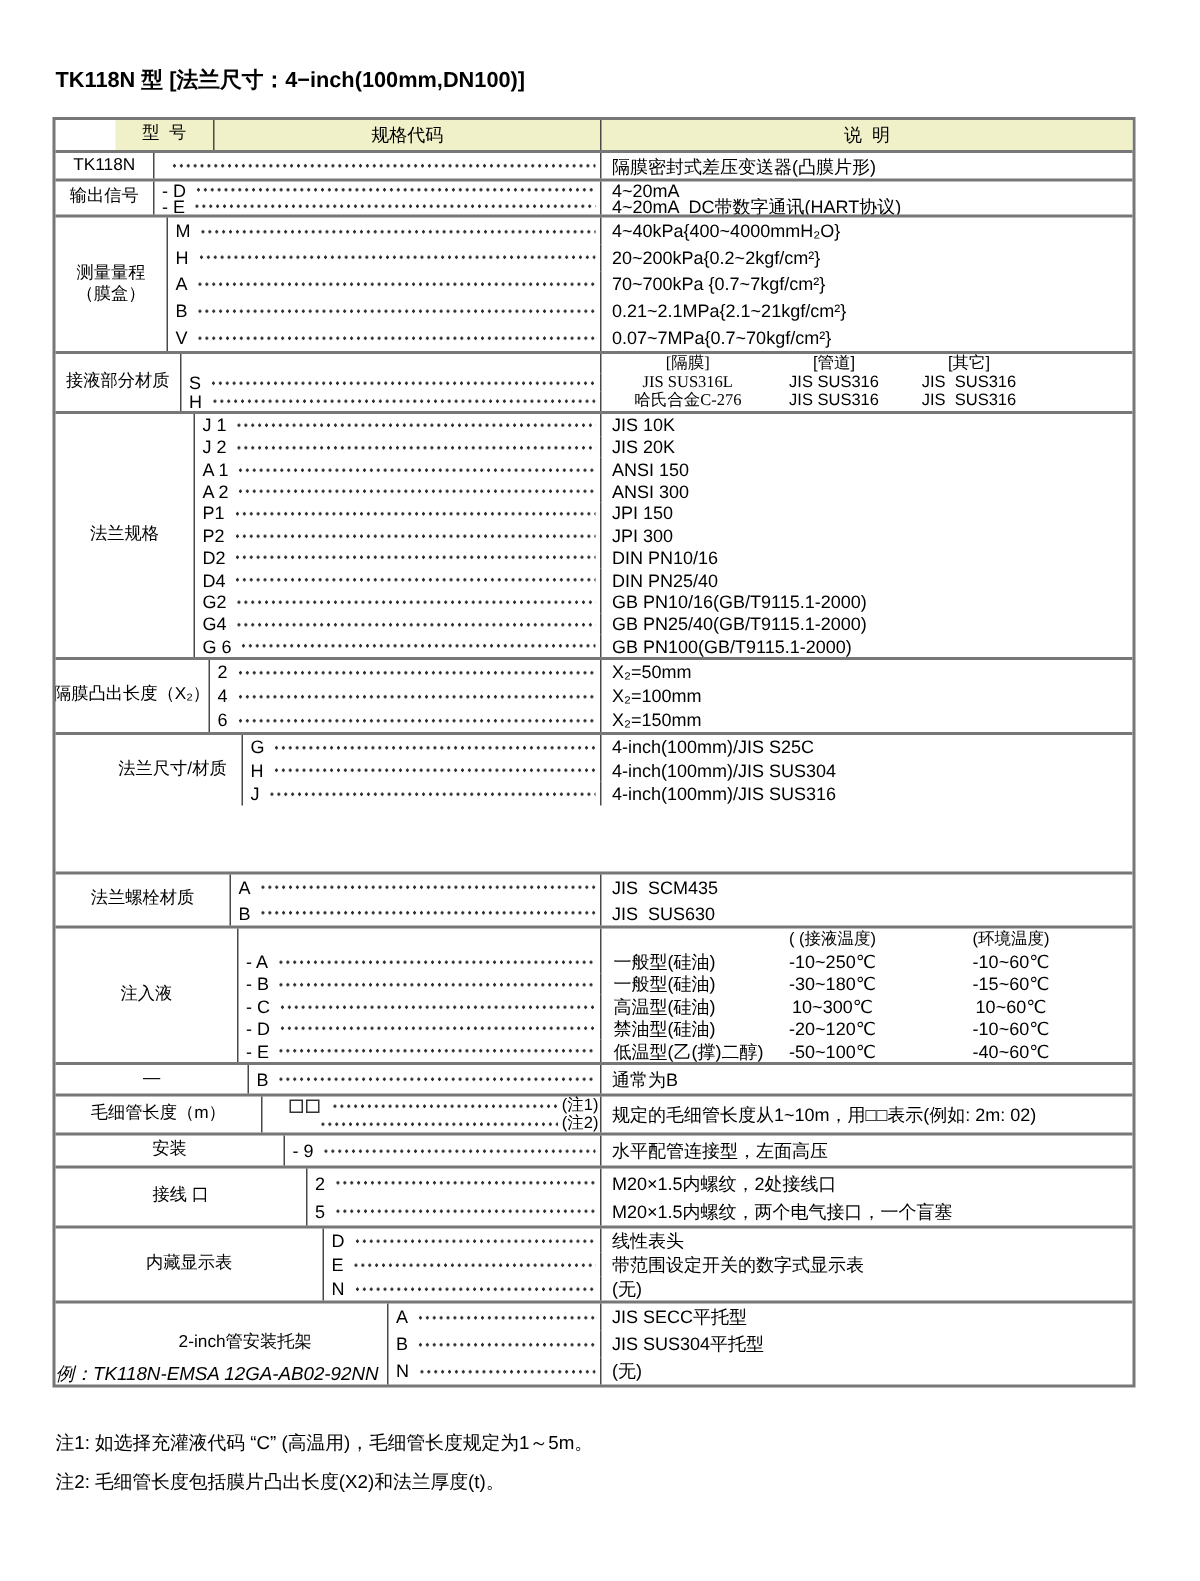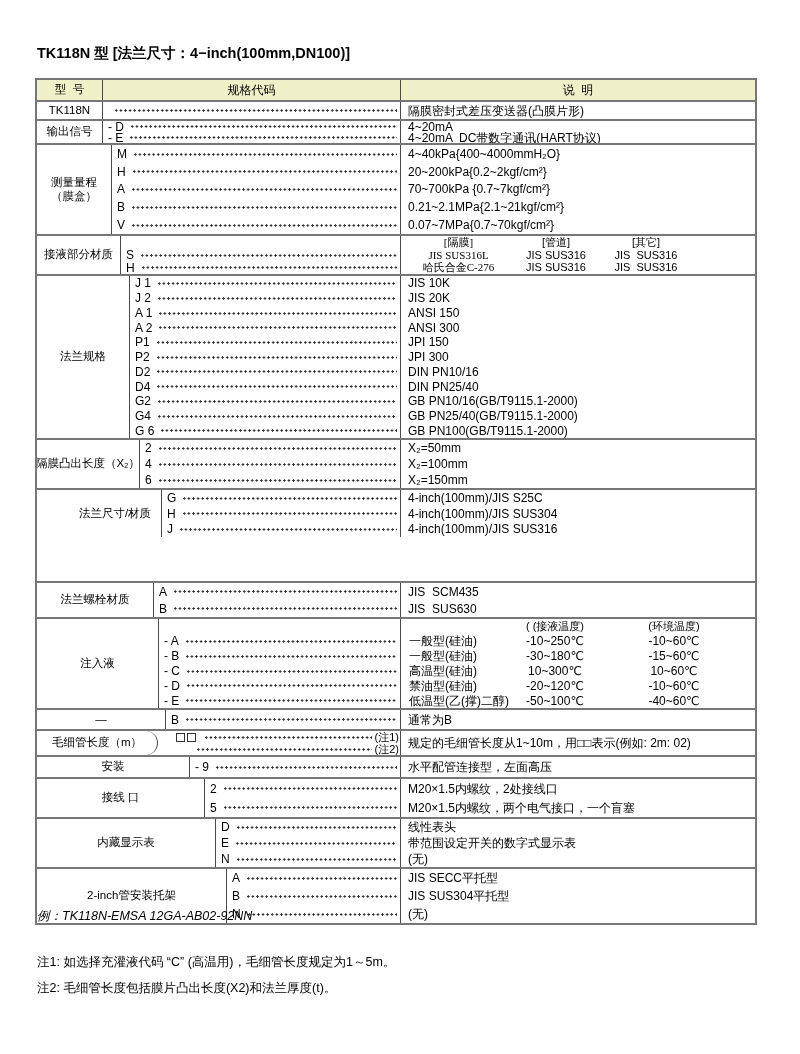--- a/index.html
+++ b/index.html
@@ -4,21 +4,21 @@
 <style>
   html,body{margin:0;padding:0;background:#e8e8e8;}
   .page{position:relative;width:800px;height:1054px;background:#ffffff;margin:0 auto;
         font-family:"Liberation Sans","DejaVu Sans",sans-serif;color:#000;overflow:hidden;}
   .doc-title{position:absolute;left:37px;top:44px;font-size:14.5px;font-weight:bold;white-space:pre;}
   .doc-title .bracket{font-weight:bold;}
 
   .spec-table{position:absolute;left:35px;top:78px;width:722px;border:2px solid #777777;
               box-sizing:border-box;background:#fff;font-size:12px;}
   .sec{display:flex;box-sizing:border-box;border-top:2px solid #777777;min-width:0;}
-  .sec-header{border-top:none;background:#f0f1c8;height:20px;}
+  .sec-header{border-top:none;background:#f0f1c8;height:20px;margin-left:40px;}
   .sec-label{flex:0 0 auto;border-right:1px solid #4a4a4a;box-sizing:border-box;
              display:flex;flex-direction:column;align-items:center;justify-content:center;
              text-align:center;line-height:1.2;font-size:11.5px;white-space:pre;min-width:0;overflow:hidden;}
   .hd-mid{flex:1;display:flex;align-items:center;justify-content:center;white-space:pre;font-size:12px;}
   .hd-desc{flex:0 0 355px;border-left:1px solid #4a4a4a;box-sizing:border-box;
            display:flex;align-items:center;justify-content:center;white-space:pre;font-size:12px;}
 
   .sec-rows{flex:1;display:flex;flex-direction:column;min-width:0;}
   .line{flex:1 1 0;display:flex;align-items:center;min-height:0;min-width:0;}
   .code{flex:0 0 auto;padding-left:5px;white-space:pre;line-height:1;}
@@ -287,21 +287,21 @@
           <div class="sec-label" style="width: 129px;"><div class="lab-line">—</div></div>
           <div class="sec-rows">
             <div class="line">
               <span class="code">B</span>
               <span class="leader"></span>
               <div class="desc">通常为B</div>
             </div>
           </div>
         </div>
         <div class="sec" style="height: 26px;">
-          <div class="sec-label" style="width: 121px; border-radius: 12px;"><div class="lab-line">毛细管长度（m）</div></div>
+          <div class="sec-label" style="width: 138px;"><div class="lab-line">毛细管长度（m）</div></div>
           <div class="cap-mid">
             <div class="cap-line">
               <span class="cap-boxes">
                 <span class="cap-box"></span>
                 <span class="cap-box"></span>
               </span>
               <span class="leader"></span>
               <span class="note">(注1)</span>
             </div>
             <div class="cap-line">
@@ -350,21 +350,21 @@
               <div class="desc">带范围设定开关的数字式显示表</div>
             </div>
             <div class="line">
               <span class="code">N</span>
               <span class="leader"></span>
               <div class="desc">(无)</div>
             </div>
           </div>
         </div>
         <div class="sec" style="height: 56px;">
-          <div class="sec-label" style="width: 190px;"><div class="lab-line">2-inch管安装托架</div></div>
+          <div class="sec-label" style="width: 190px; margin-left: 32px;"><div class="lab-line">2-inch管安装托架</div></div>
           <div class="sec-rows">
             <div class="line">
               <span class="code">A</span>
               <span class="leader"></span>
               <div class="desc">JIS SECC平托型</div>
             </div>
             <div class="line">
               <span class="code">B</span>
               <span class="leader"></span>
               <div class="desc">JIS SUS304平托型</div>

